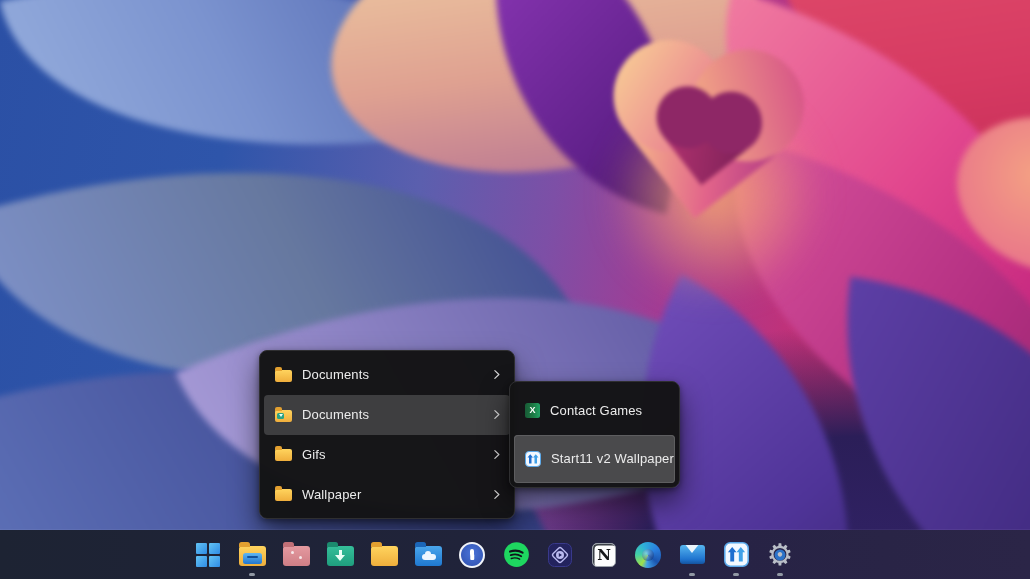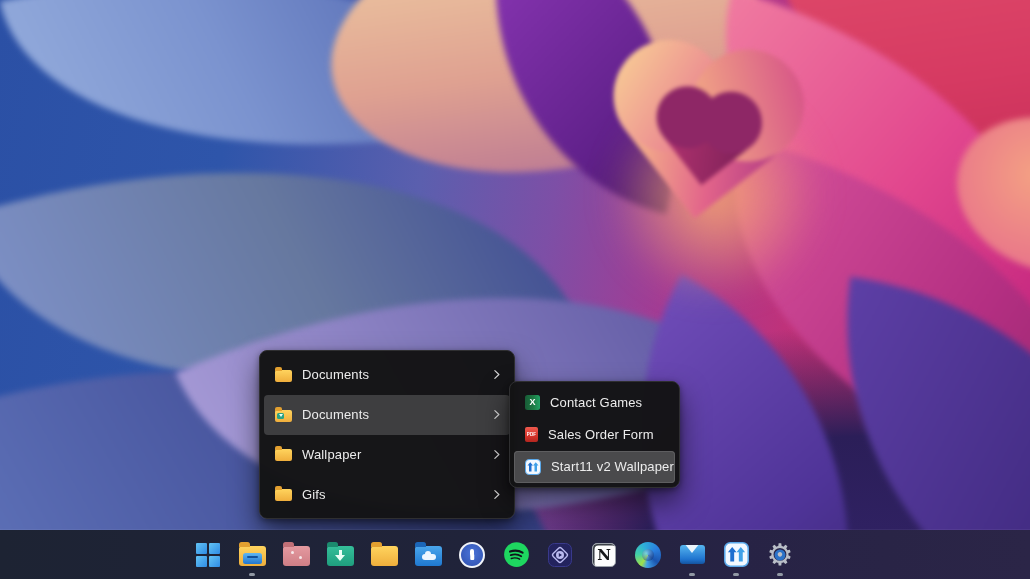--- a/index.html
+++ b/index.html
@@ -197,50 +197,44 @@
         </span>
       <span class="label">Documents</span>
       <span class="chevron">
         <svg width="11" height="11" viewBox="0 0 12 12">
             <path d="M4.2 1.8 L8.6 6 L4.2 10.2" fill="none" stroke="#d6d6d6" stroke-width="1.3" stroke-linecap="round" stroke-linejoin="round"></path>
           </svg>
       </span>
     </div>
     <div class="menu-row">
       <span class="ic-folder"></span>
+      <span class="label">Gifs</span>
+      <span class="chevron">
+        <svg width="11" height="11" viewBox="0 0 12 12">
+            <path d="M4.2 1.8 L8.6 6 L4.2 10.2" fill="none" stroke="#d6d6d6" stroke-width="1.3" stroke-linecap="round" stroke-linejoin="round"></path>
+          </svg>
+      </span>
+    </div>
+    <div class="menu-row">
+      <span class="ic-folder"></span>
       <span class="label">Wallpaper</span>
       <span class="chevron">
         <svg width="11" height="11" viewBox="0 0 12 12">
             <path d="M4.2 1.8 L8.6 6 L4.2 10.2" fill="none" stroke="#d6d6d6" stroke-width="1.3" stroke-linecap="round" stroke-linejoin="round"></path>
           </svg>
       </span>
     </div>
-    <div class="menu-row">
-      <span class="ic-folder"></span>
-      <span class="label">Gifs</span>
-      <span class="chevron">
-        <svg width="11" height="11" viewBox="0 0 12 12">
-            <path d="M4.2 1.8 L8.6 6 L4.2 10.2" fill="none" stroke="#d6d6d6" stroke-width="1.3" stroke-linecap="round" stroke-linejoin="round"></path>
-          </svg>
-      </span>
-    </div>
   </div>
 
   <div class="menu sub-menu">
     <div class="menu-row">
       <span class="ic-excel">
           <b>X</b>
         </span>
       <span class="label">Contact Games</span>
-    </div>
-    <div class="menu-row">
-      <span class="ic-pdf">
-          <b>PDF</b>
-        </span>
-      <span class="label">Sales Order Form</span>
     </div>
     <div class="menu-row hl">
       <span class="ic-s11">
         <svg viewBox="0 0 32 32">
             <rect x="1" y="1" width="30" height="30" rx="7" fill="#f2f8ff" stroke="#5aa8ea" stroke-width="2"></rect>
             <path d="M10.5 6.5 L16 13 H13 V25 H8 V13 H5 Z" fill="#1e6fd0"></path>
             <path d="M21.5 6.5 L27 13 H24 V25 H19 V13 H16 Z" fill="#3fa0e8"></path>
           </svg>
       </span>
       <span class="label">Start11 v2 Wallpaper</span>

